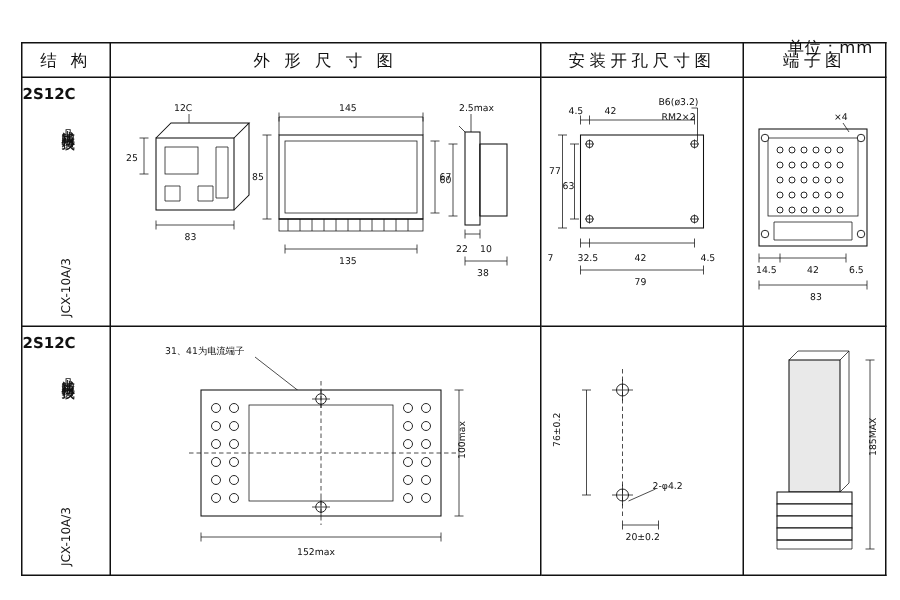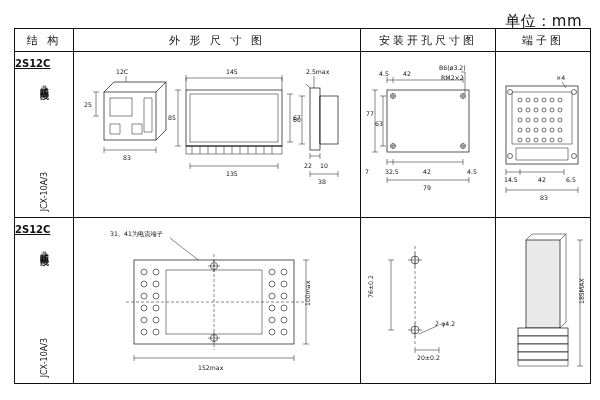--- a/index.html
+++ b/index.html
@@ -7,22 +7,22 @@
     width:600px;height:400px;
     background:#ffffff;
     font-family:"DejaVu Sans","Liberation Sans",sans-serif;
     color:#111;
     position:relative;
     overflow:hidden;
   }
   .page{position:relative;width:600px;height:400px;}
 
   .unit-note{
-    position:absolute;right:18px;top:12px;
-    font-size:15px;letter-spacing:.5px;
+    position:absolute;right:18px;top:24px;
+    font-size:11px;letter-spacing:.5px;
   }
 
   table.main{
     position:absolute;left:14px;top:28px;
     width:572px;height:352px;
     border-collapse:collapse;
     table-layout:fixed;
   }
   table.main td,table.main th{
     border:1px solid #111;
@@ -34,21 +34,21 @@
   .col2{width:286px;}
   .col3{width:134px;}
   .col4{width:94px;}
 
   .rowcell{position:relative;height:165px;}
 
   
   .leftlab{position:relative;height:100%;}
   .leftlab .code{
     position:absolute;left:0;right:0;top:6px;
-    font-size:10px;font-weight:bold;text-decoration:underline;
+    font-size:10px;font-weight:bold;
   }
   .leftlab .vert{
     position:absolute;left:50%;transform:translateX(-50%);
     top:26px;
     font-size:9px;line-height:11px;
     writing-mode:vertical-rl;
     letter-spacing:1px;
     height:86px;
   }
   .leftlab .model{

